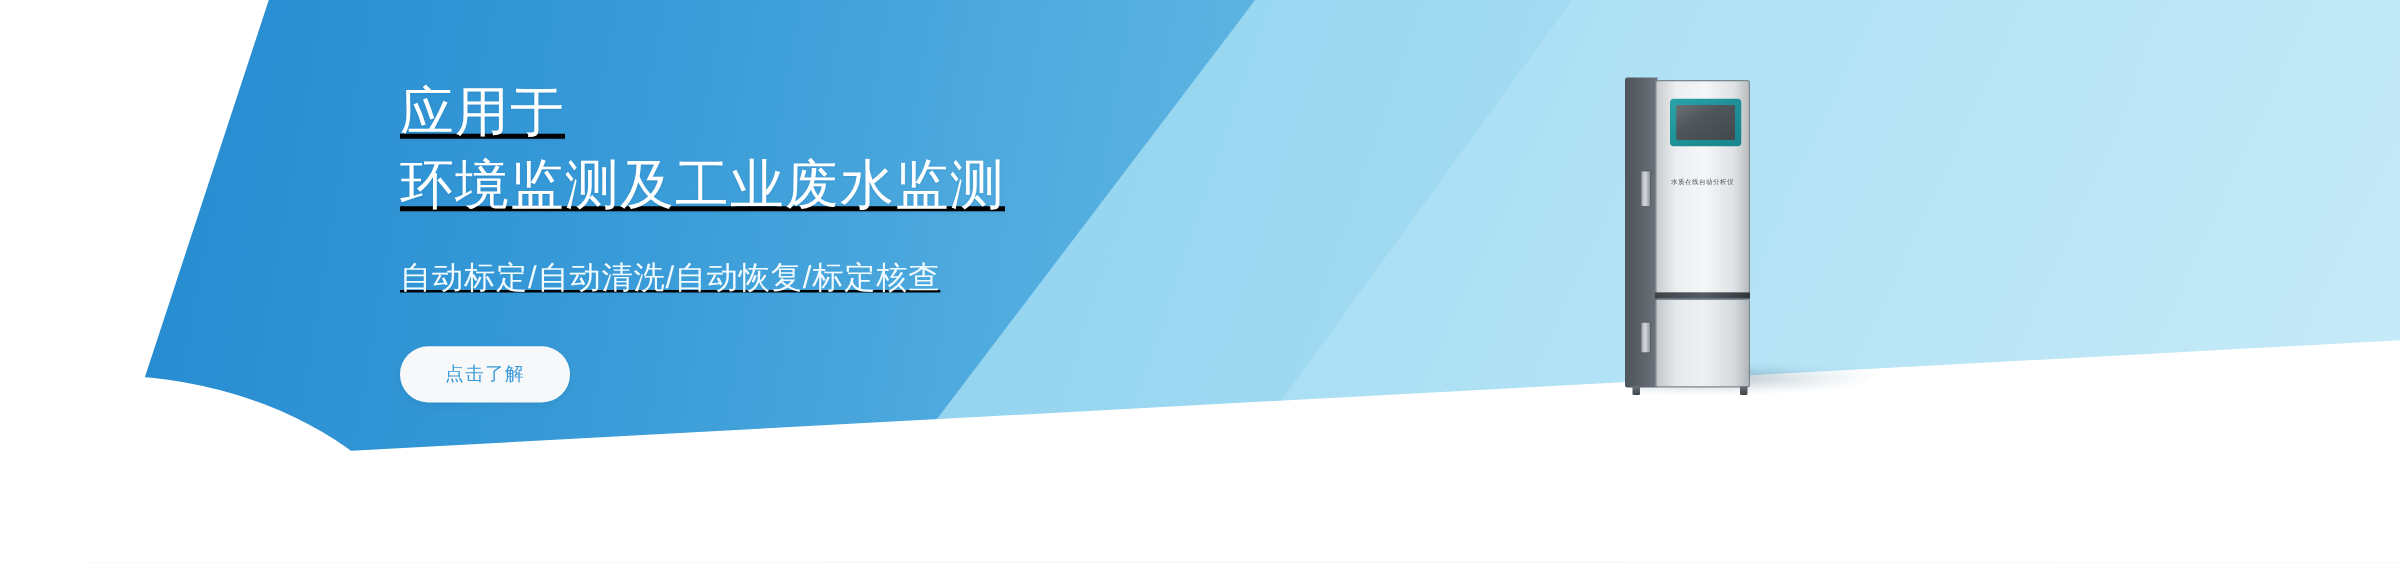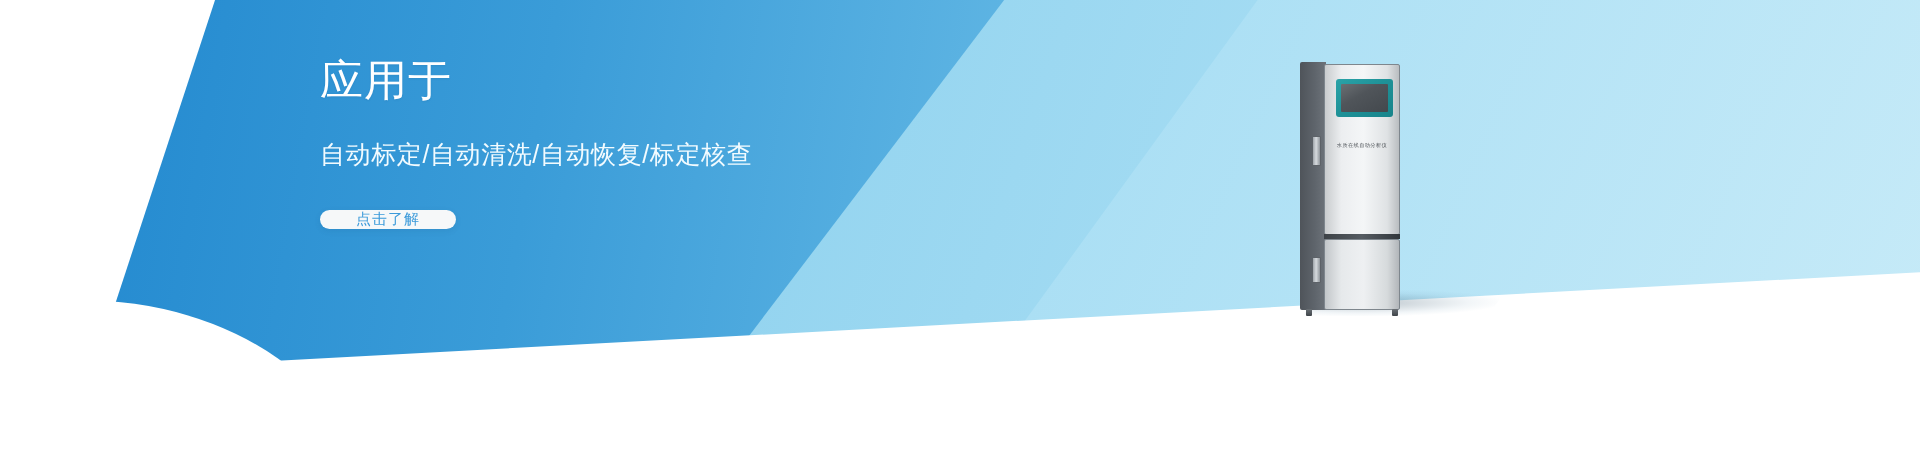--- a/index.html
+++ b/index.html
@@ -84,23 +84,24 @@
     bottom: 0;
     width: 230px;
     background: #ffffff;
     clip-path: polygon(0% 0%, 62% 0%, 20% 100%, 0% 100%);
   }
 
   
   .content {
     position: absolute;
     left: 320px;
-    top: 52px;
+    top: 62px;
     width: 760px;
     z-index: 6;
+    text-decoration: underline;
   }
 
   .headline {
     color: #ffffff;
     font-size: 43px;
     line-height: 1.34;
     font-weight: 400;
     letter-spacing: 1px;
     text-shadow: 0 1px 2px rgba(20,80,130,0.13);
   }
@@ -115,21 +116,21 @@
     font-weight: 400;
   }
 
   .cta {
     display: inline-block;
     margin-top: 39px;
     background: #f6f8f9;
     color: #3b9ada;
     font-size: 15px;
     letter-spacing: 1px;
-    padding: 0 36px;
+    padding: 13px 36px;
     border: none;
     border-radius: 26px;
     cursor: pointer;
     box-shadow: 0 2px 6px rgba(20,70,110,0.10);
     font-family: inherit;
   }
 
   
   .product {
     position: absolute;
@@ -275,20 +276,21 @@
   <div class="bg-panel-light"></div>
   <div class="bg-panel-light2"></div>
   <div class="wedge-bottom"></div>
   <div class="blob-left"></div>
   <div class="blob-left2"></div>
   <div class="stripe-left"></div>
 
   <div class="content">
     <div class="headline">
       <span class="line1">应用于</span>
+      <span class="line2">环境监测及工业废水监测</span>
     </div>
     <div class="subtitle">自动标定/自动清洗/自动恢复/标定核查</div>
     <button class="cta">点击了解</button>
   </div>
 
   <div class="product">
     <div class="cab-shadow"></div>
     <div class="cab-side"></div>
     <div class="cab-upper"></div>
     <div class="screen-bezel">

